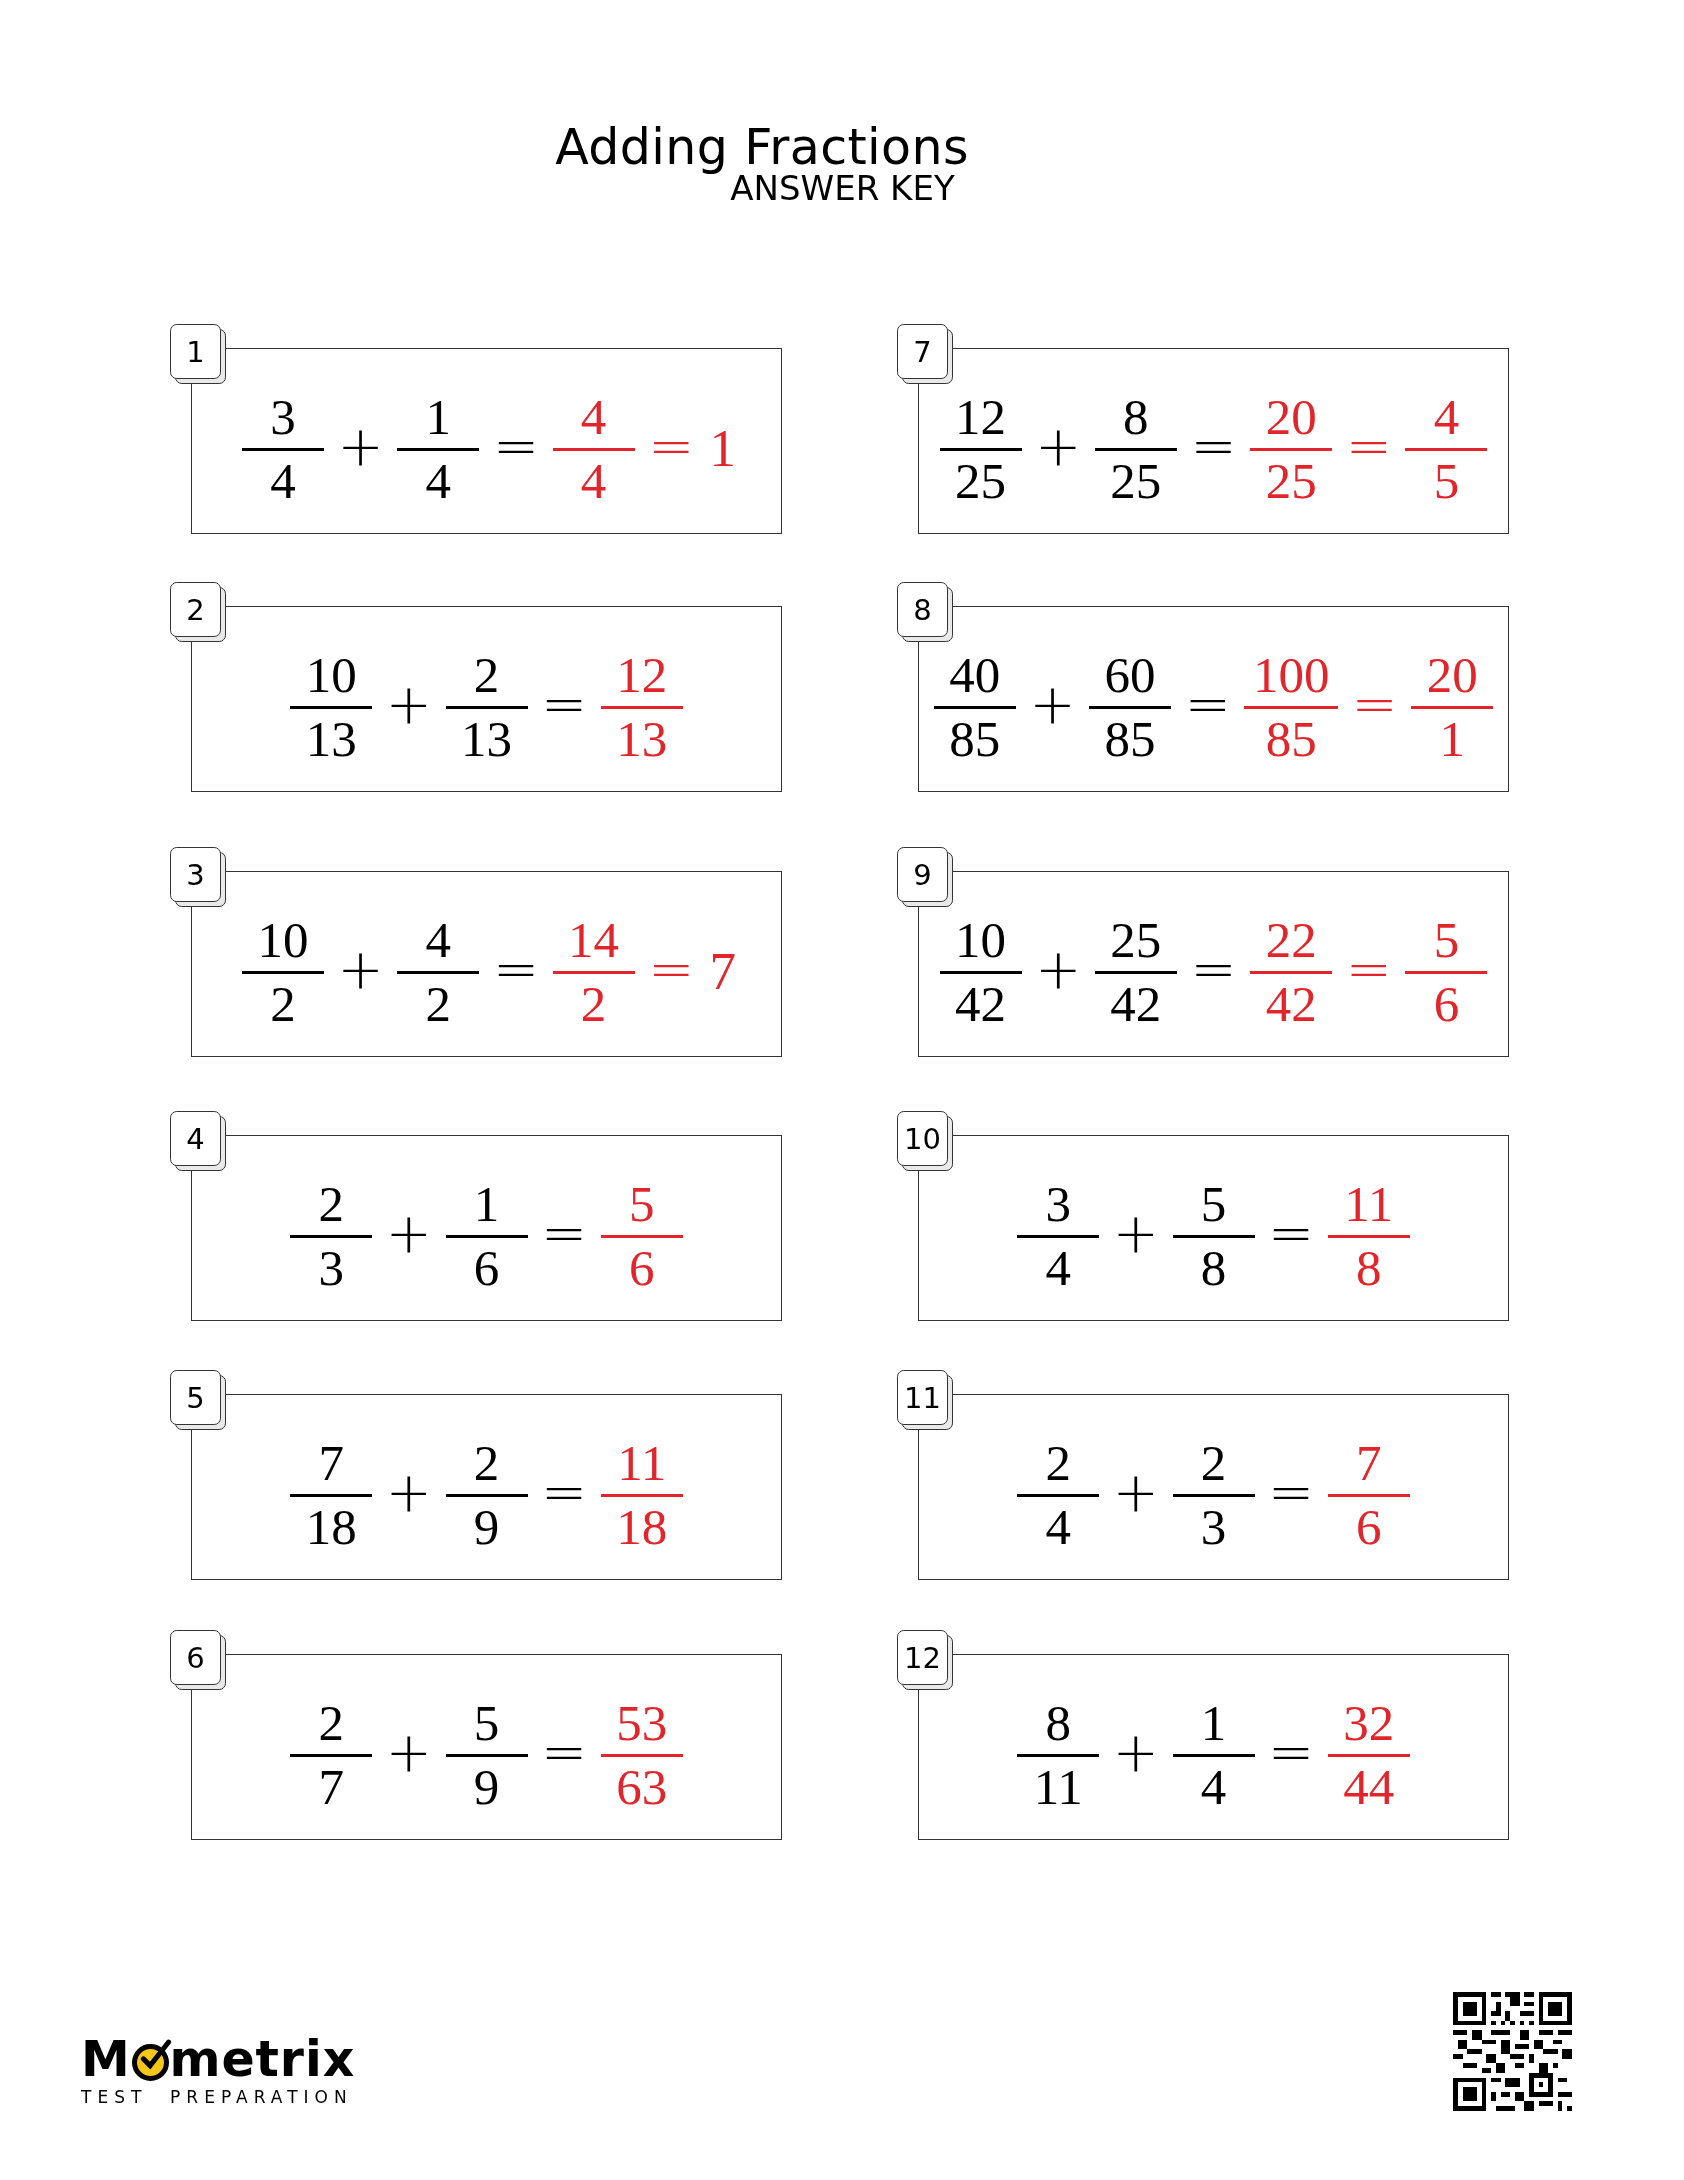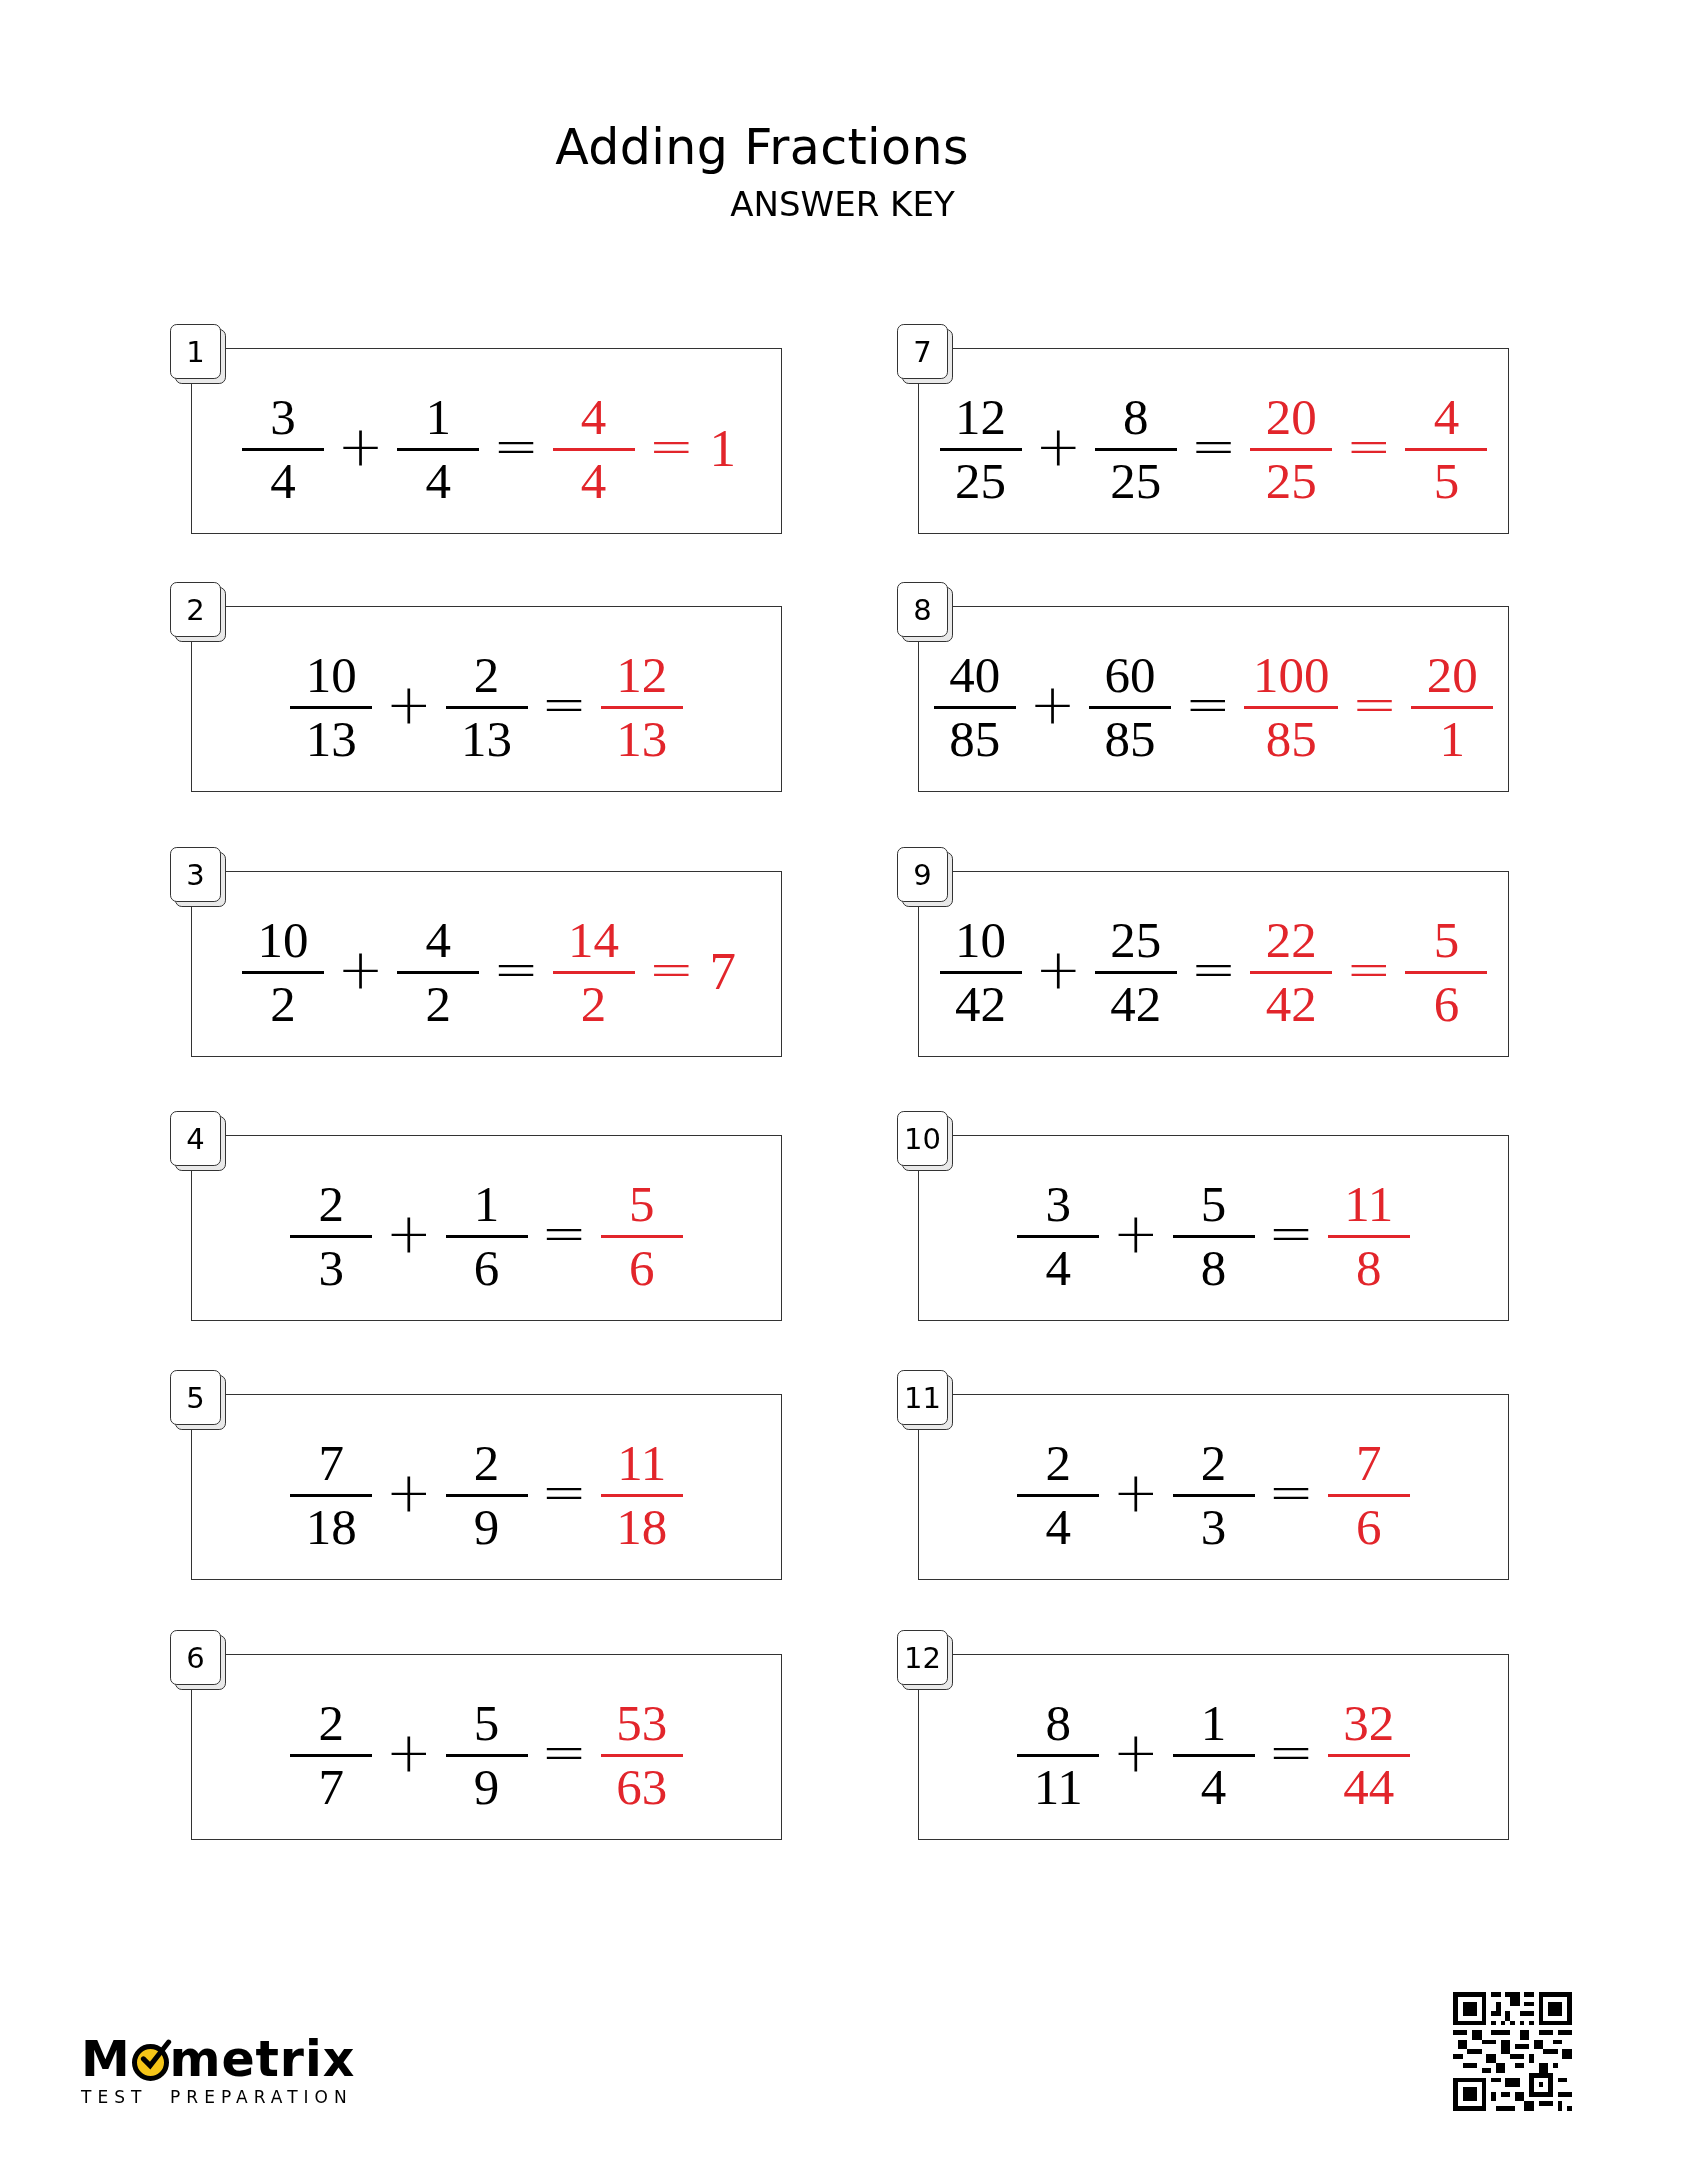--- a/index.html
+++ b/index.html
@@ -1,21 +1,21 @@
 <!DOCTYPE html>
 <html style="font-size:13.6px"><head>
 <meta charset="utf-8">
 <style>
   html, body { margin: 0; padding: 0; background: #ffffff; }
   body { width: 1685px; height: 2181px; position: relative; overflow: hidden;
          font-family: "Liberation Serif", serif; color: #000; }
 
   .title { position: absolute; left: 0; width: 1524px; top: 119px; text-align: center;
            font-family: "DejaVu Sans", sans-serif; font-size: 49px; font-weight: 400; letter-spacing: 0.4px; }
-  .subtitle { position: absolute; left: 0; width: 1685px; top: 184px; text-align: center;
+  .subtitle { position: absolute; left: 0; width: 1685px; top: 168px; text-align: center;
               font-family: "DejaVu Sans", sans-serif; font-size: 34px; font-weight: 400; }
 
   .problem { position: absolute; width: 591px; height: 186px; }
   .box { position: absolute; left: 0; top: 0; right: 0; bottom: 0;
          border: 1.7px solid #333; box-sizing: border-box; background: #fff; }
 
   .badge-shadow { position: absolute; width: 51px; height: 55px; left: -16px; top: -19px;
                   border: 1.7px solid #333; border-radius: 6.8px; background: #e9e9e9; box-sizing: border-box; }
   .badge { position: absolute; width: 51px; height: 55px; left: -21px; top: -24px;
            border: 1.7px solid #333; border-radius: 6.8px; background: #fff; box-sizing: border-box;

